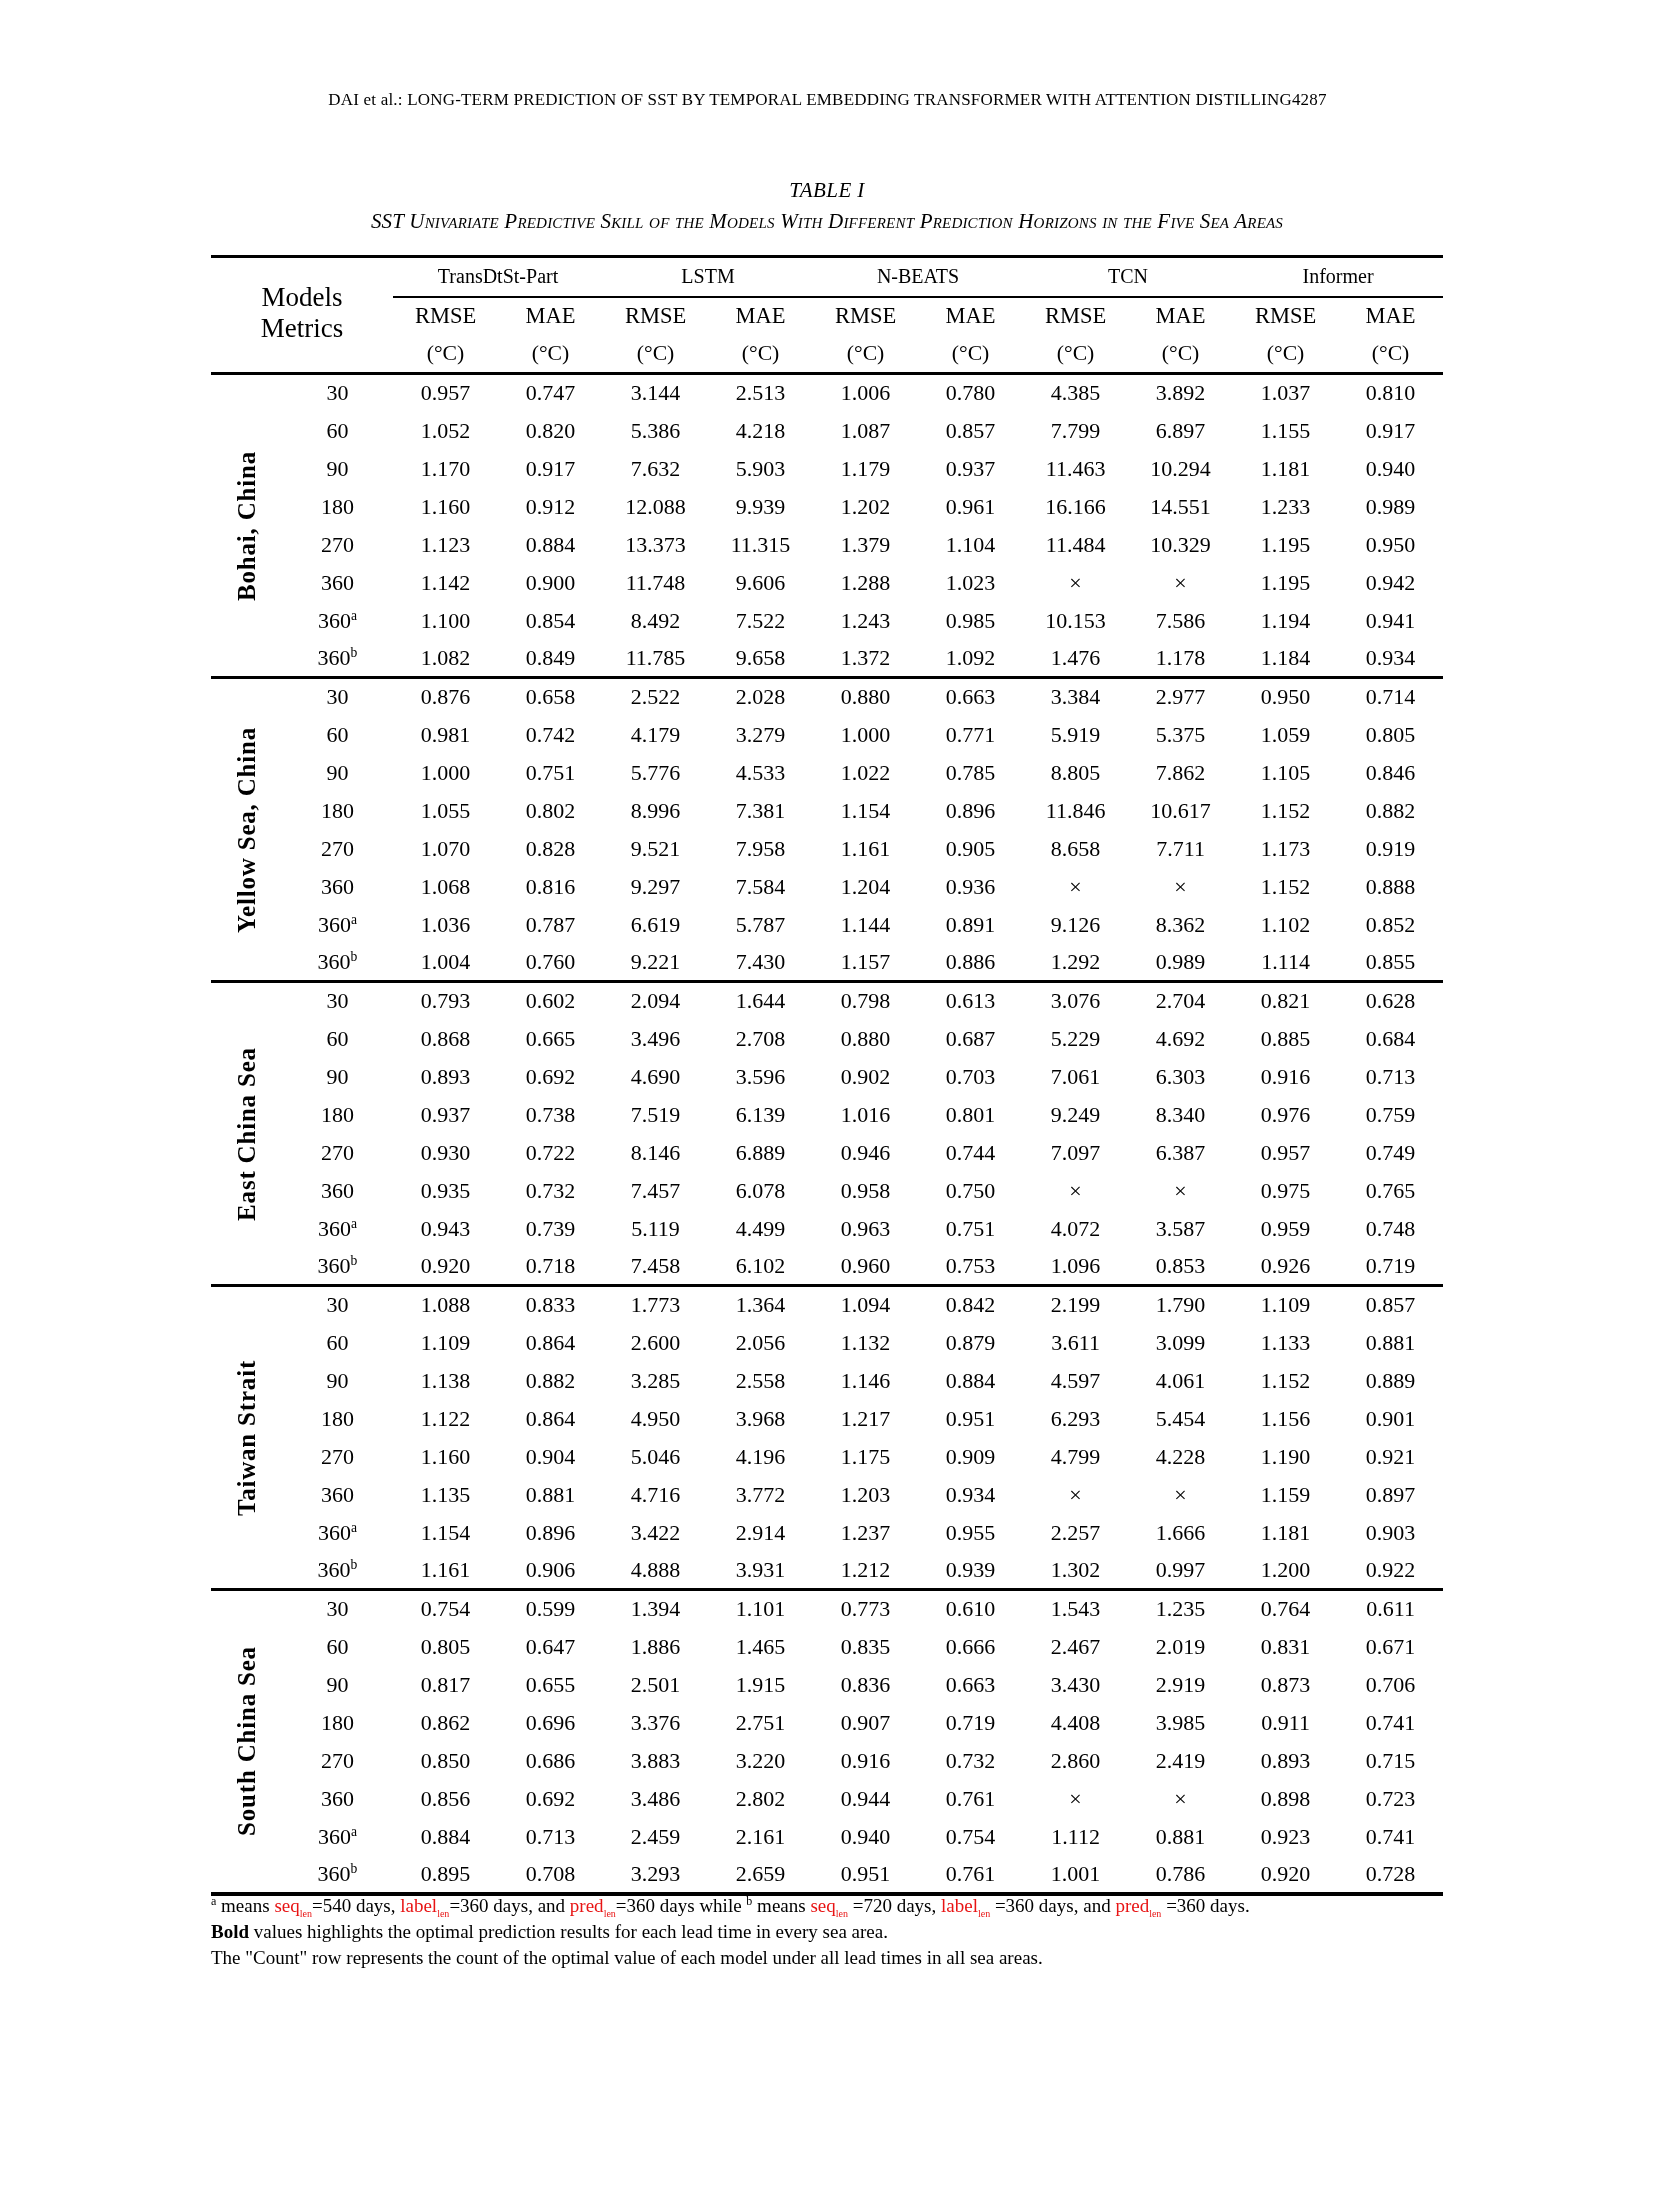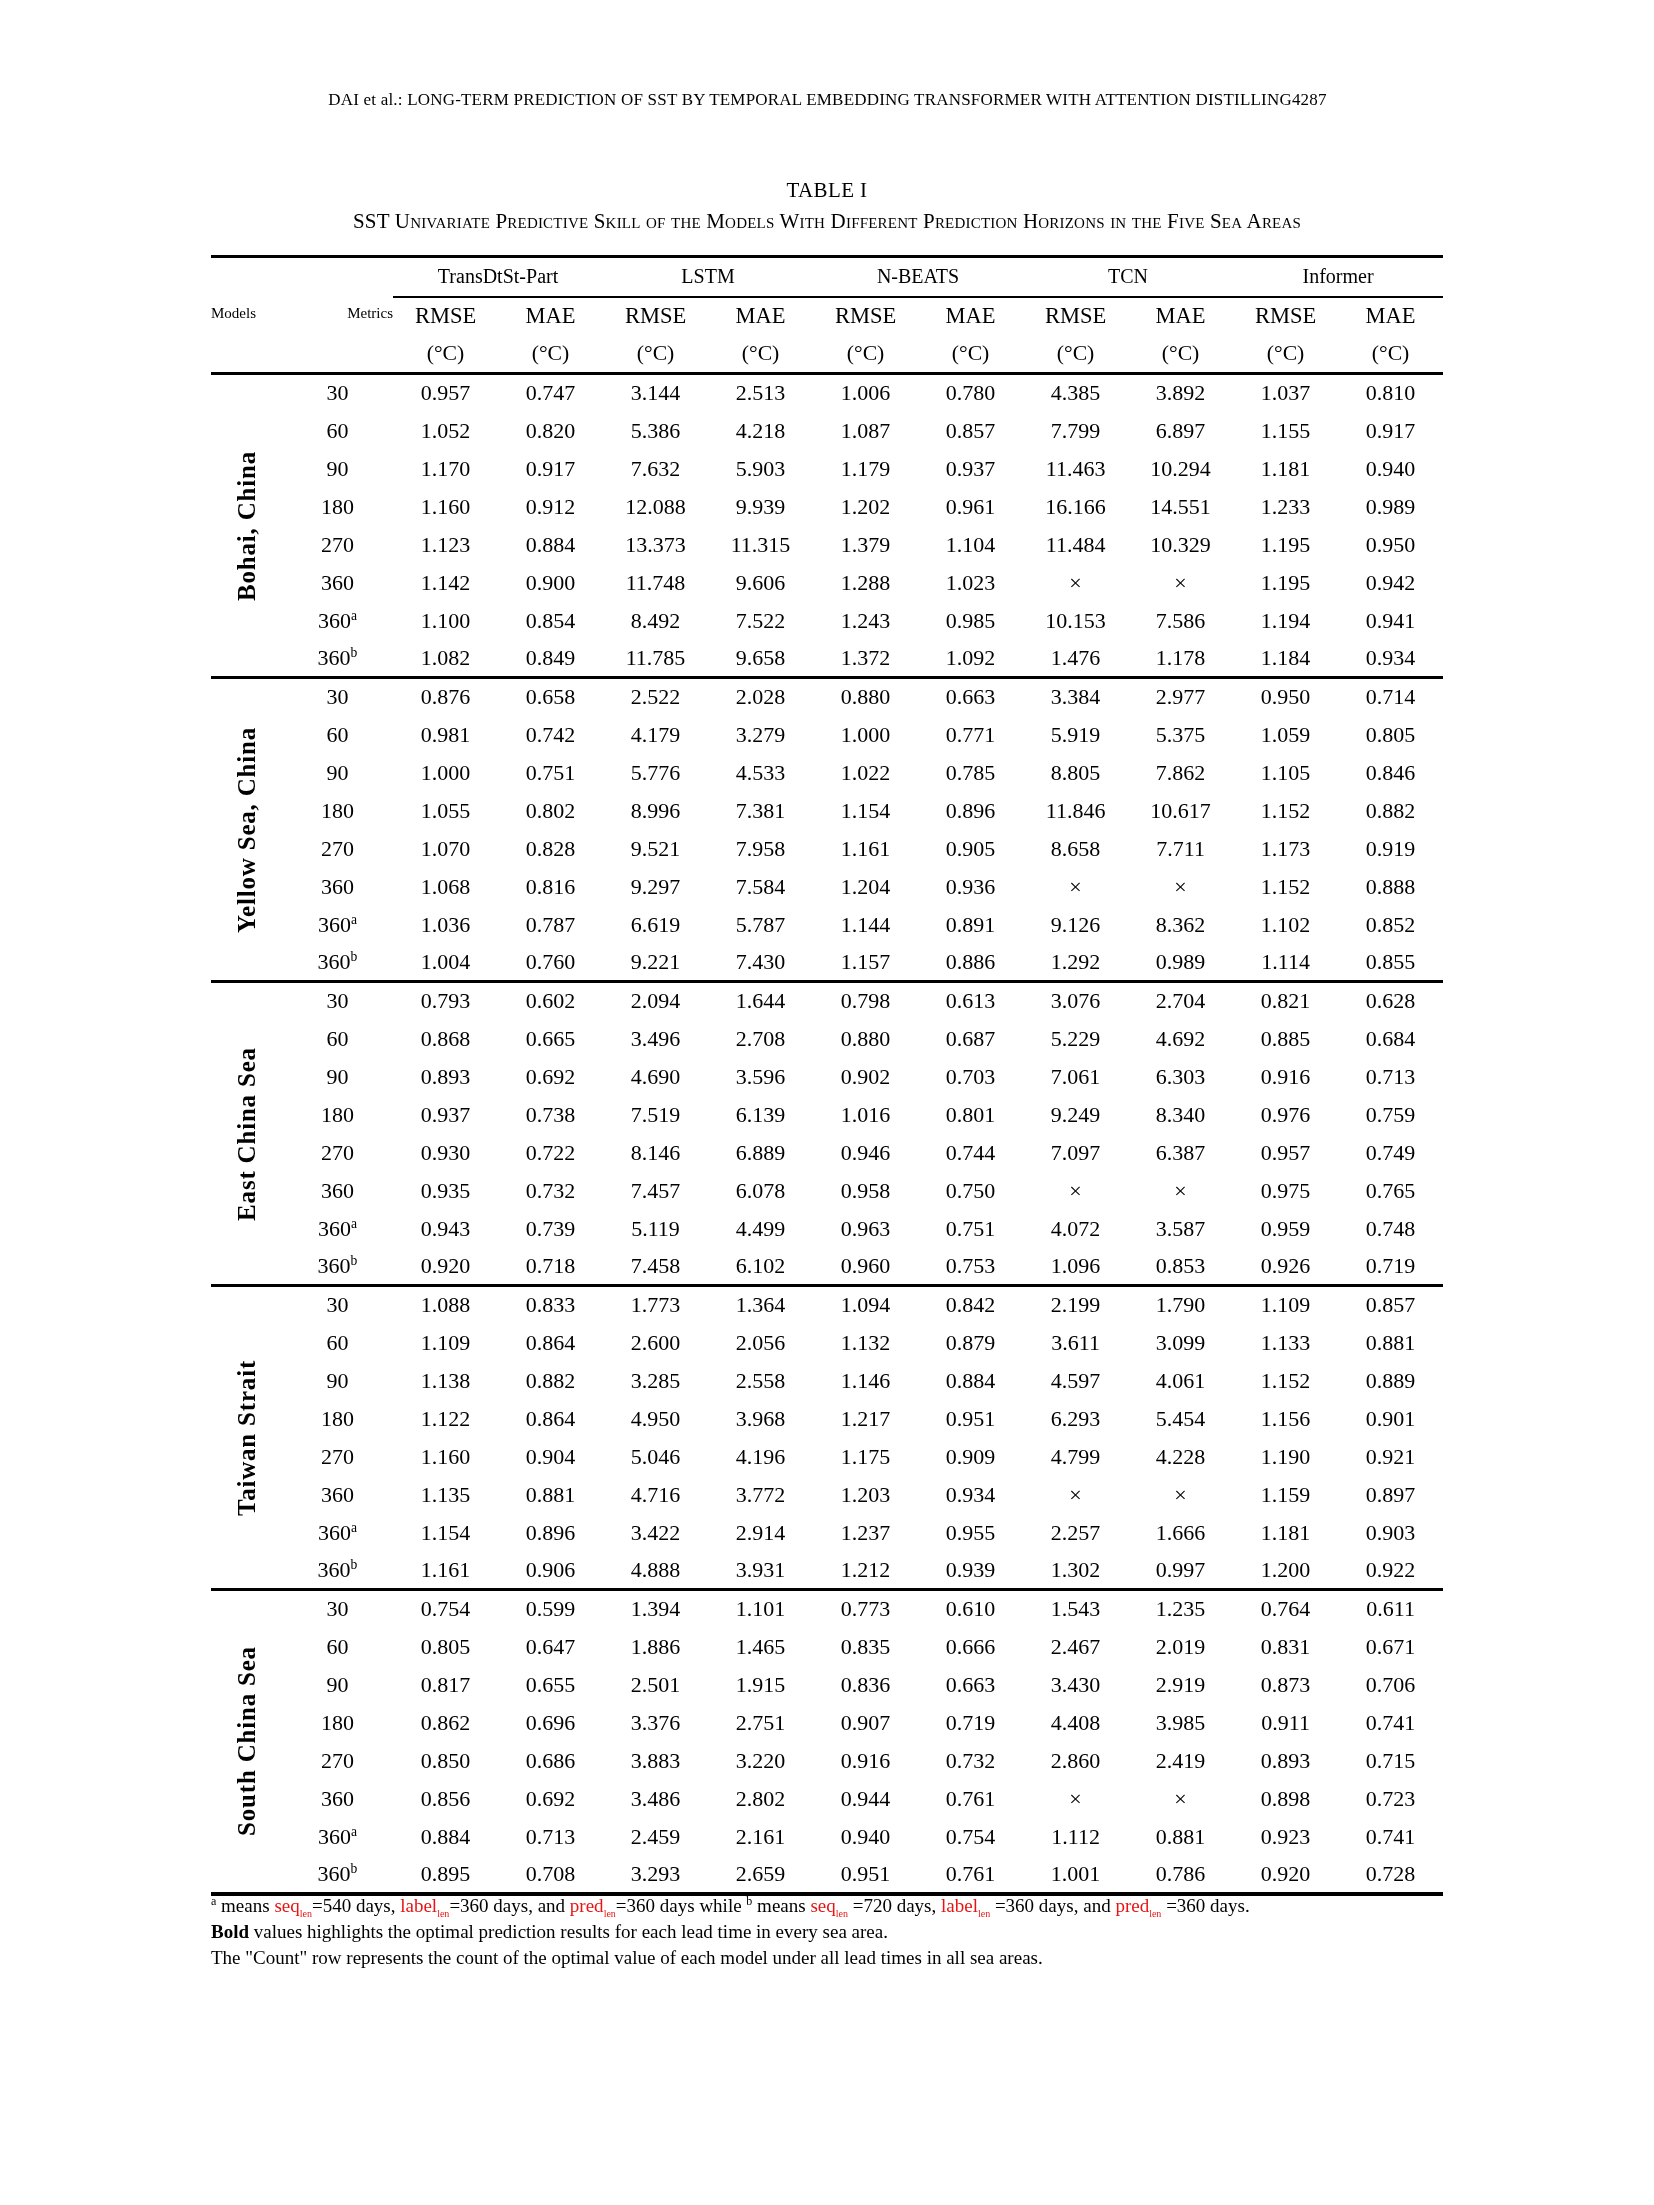--- a/index.html
+++ b/index.html
@@ -8,36 +8,36 @@
     width:1654px; height:2205px; position:relative;
     font-family:"Liberation Serif", serif; color:#000;
   }
   
   #running-header-bar {
     position:absolute; top:90px; left:106px; width:1443px;
     display:flex; justify-content:center; align-items:baseline;
     font-size:17px; letter-spacing:0.2px;
   }
   
-  #caption { position:absolute; top:178px; left:0; width:1654px; text-align:center; }
+  #caption { position:absolute; top:178px; left:0; width:1654px; text-align:center;font-style:italic; }
   .cap-label { font-size:21px; letter-spacing:0.4px; }
   .cap-title { font-size:21px; font-variant:small-caps; margin-top:5.6px; letter-spacing:0.2px; }
   
   #skill-table {
     position:absolute; left:211px; top:255px; width:1227px;
     table-layout:fixed; border-collapse:collapse;
     border-top:3.2px solid #000; border-bottom:4px solid #000;
   }
   #skill-table th, #skill-table td {
     font-weight:normal; text-align:center; vertical-align:middle; padding:0;
   }
   .corner { border-bottom:3.2px solid #000; }
   .corner .corner-inner {
-    height:100%; display:flex; flex-direction:row; justify-content:space-between;
-    padding:8px 0 11.2px 0; font-size:15px;
+    height:100%; display:flex; flex-direction:column; justify-content:space-between;
+    padding:8px 0 11.2px 0; font-size:27px;
   }
   .model-h { height:40px; font-size:20px; border-bottom:2.4px solid #000; }
   .metric-h { height:38px; font-size:22.5px; }
   .unit-h { height:39px; font-size:21.7px; border-bottom:3.2px solid #000; }
   #skill-table tbody td { height:38px; font-size:22px; }
   .gs { border-top:3.2px solid #000; }
   .bold-col { font-weight:bold; }
   .area-cell { position:relative; }
   .rot {
     position:absolute; top:50%; left:50%;

